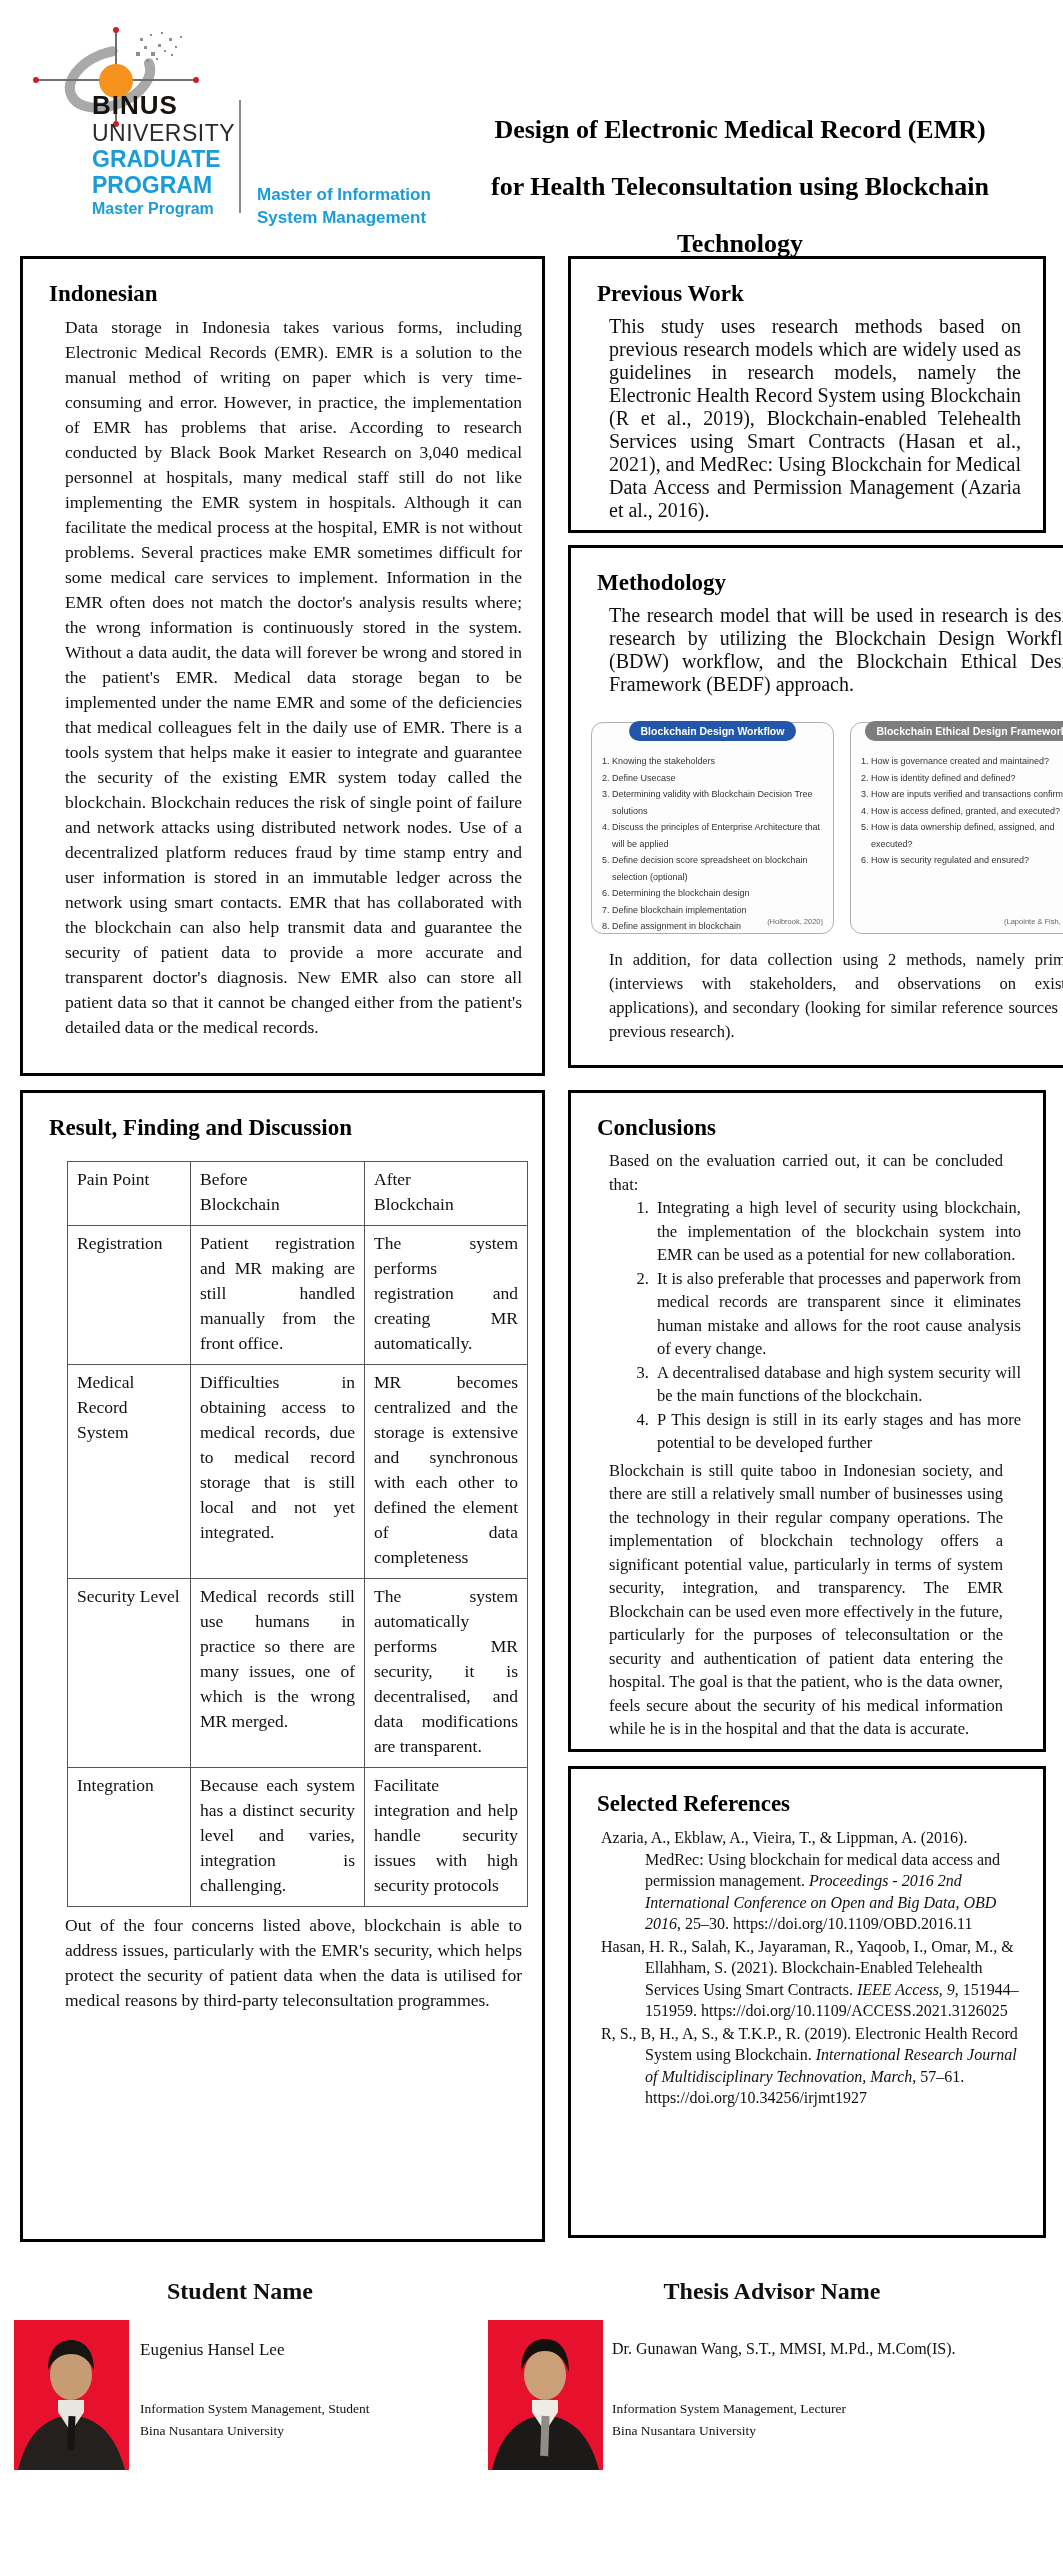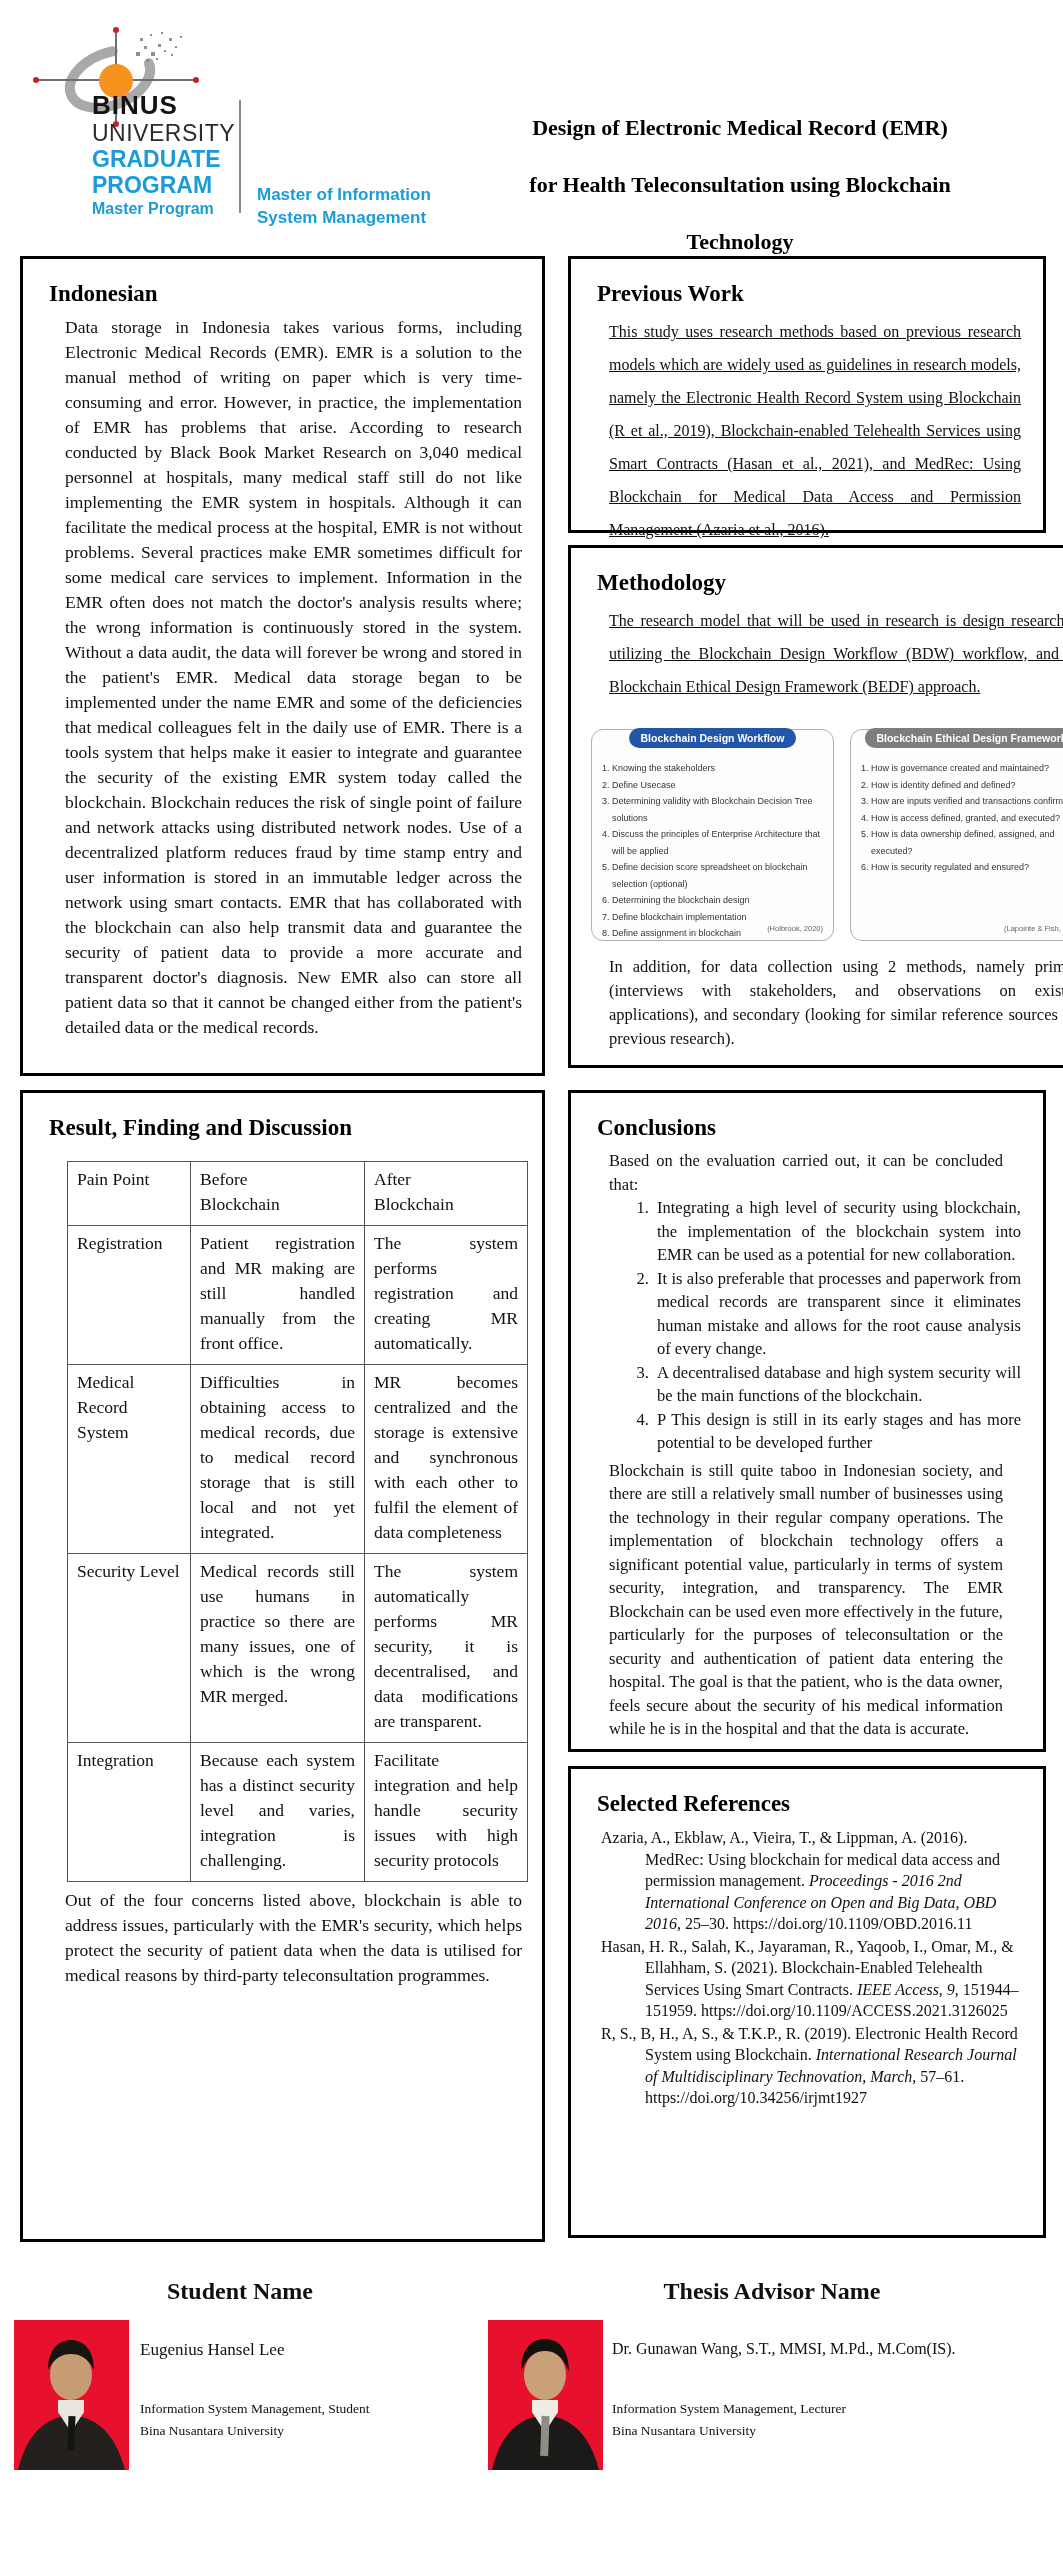--- a/index.html
+++ b/index.html
@@ -15,35 +15,35 @@
   .logo-text .l-univ    { font-size:23px; color:#2b2b2b; margin-top:4px; letter-spacing:0.5px; }
   .logo-text .l-grad    { font-size:23px; font-weight:bold; color:#1b9cd8; margin-top:3px; }
   .logo-text .l-prog    { font-size:23px; font-weight:bold; color:#1b9cd8; margin-top:3px; }
   .logo-text .l-master  { font-size:16px; font-weight:bold; color:#1b9cd8; margin-top:4px; }
   .logo-divider { position:absolute; left:239px; top:100px; width:2px; height:113px; background:#8a8a8a; }
   .logo-prog2 { position:absolute; left:257px; top:183px; font-family:"Liberation Sans", sans-serif;
                 font-size:17px; font-weight:bold; color:#1b9cd8; line-height:23px; }
 
   .poster-title {
     position:absolute; left:430px; top:84px; width:620px; text-align:center;
-    font-size:22px; font-weight:bold; line-height:57px; color:#000;
+    font-size:26px; font-weight:bold; line-height:57px; color:#000;
   }
 
   
   .panel { position:absolute; border:3px solid #000; background:#fff; box-sizing:border-box; }
   #bg-box { left:20px;  top:256px;  width:525px; height:820px; }
   #pw-box { left:568px; top:256px;  width:478px; height:277px; }
   #me-box { left:568px; top:545px;  width:544px; height:523px; }
   #re-box { left:20px;  top:1090px; width:525px; height:1152px; }
   #co-box { left:568px; top:1090px; width:478px; height:662px; }
   #rf-box { left:568px; top:1766px; width:478px; height:472px; }
 
   .panel h2 { margin:22px 20px 8px 26px; font-size:23px; font-weight:bold; color:#000; }
   .body-l { margin:4px 20px 0 42px; text-align:justify; font-size:17.5px; line-height:25px; }
-  .body-r { margin:4px 22px 0 38px; text-align:justify; font-size:16px; line-height:33px;text-decoration:underline; }
+  .body-r { margin:4px 22px 0 38px; text-align:justify; font-size:20px; line-height:23px; }
 
   
   .fig-row { display:flex; gap:16px; margin:26px 16px 0 20px; font-family:"Liberation Sans", sans-serif; }
   .fig-panel { position:relative; flex:1; height:212px; border:1.5px solid #b0b0b0; border-radius:12px;
                background:#fdfdfd; box-sizing:border-box; }
   .fig-pill { position:absolute; top:-2px; left:50%; transform:translateX(-50%);
               color:#fff; font-weight:bold; font-size:10.5px; padding:4px 12px;
               border-radius:14px; white-space:nowrap; }
   .pill-blue { background:#2256ab; }
   .pill-gray { background:#7d7d7d; }
@@ -202,21 +202,21 @@
 Blockchain</th>
       </tr>
       <tr>
         <td class="lab">Registration</td>
         <td class="jus">Patient registration and MR making are still handled manually from the front office.</td>
         <td class="jus">The system performs registration and creating MR automatically.</td>
       </tr>
       <tr>
         <td class="lab">Medical Record System</td>
         <td class="jus">Difficulties in obtaining access to medical records, due to medical record storage that is still local and not yet integrated.</td>
-        <td class="jus">MR becomes centralized and the storage is extensive and synchronous with each other to fulfil the element of data completeness</td>
+        <td class="jus">MR becomes centralized and the storage is extensive and synchronous with each other to defined the element of data completeness</td>
       </tr>
       <tr>
         <td class="lab">Security Level</td>
         <td class="jus">Medical records still use humans in practice so there are many issues, one of which is the wrong MR merged.</td>
         <td class="jus">The system automatically performs MR security, it is decentralised, and data modifications are transparent.</td>
       </tr>
       <tr>
         <td class="lab">Integration</td>
         <td class="jus">Because each system has a distinct security level and varies, integration is challenging.</td>
         <td class="jus">Facilitate integration and help handle security issues with high security protocols</td>

